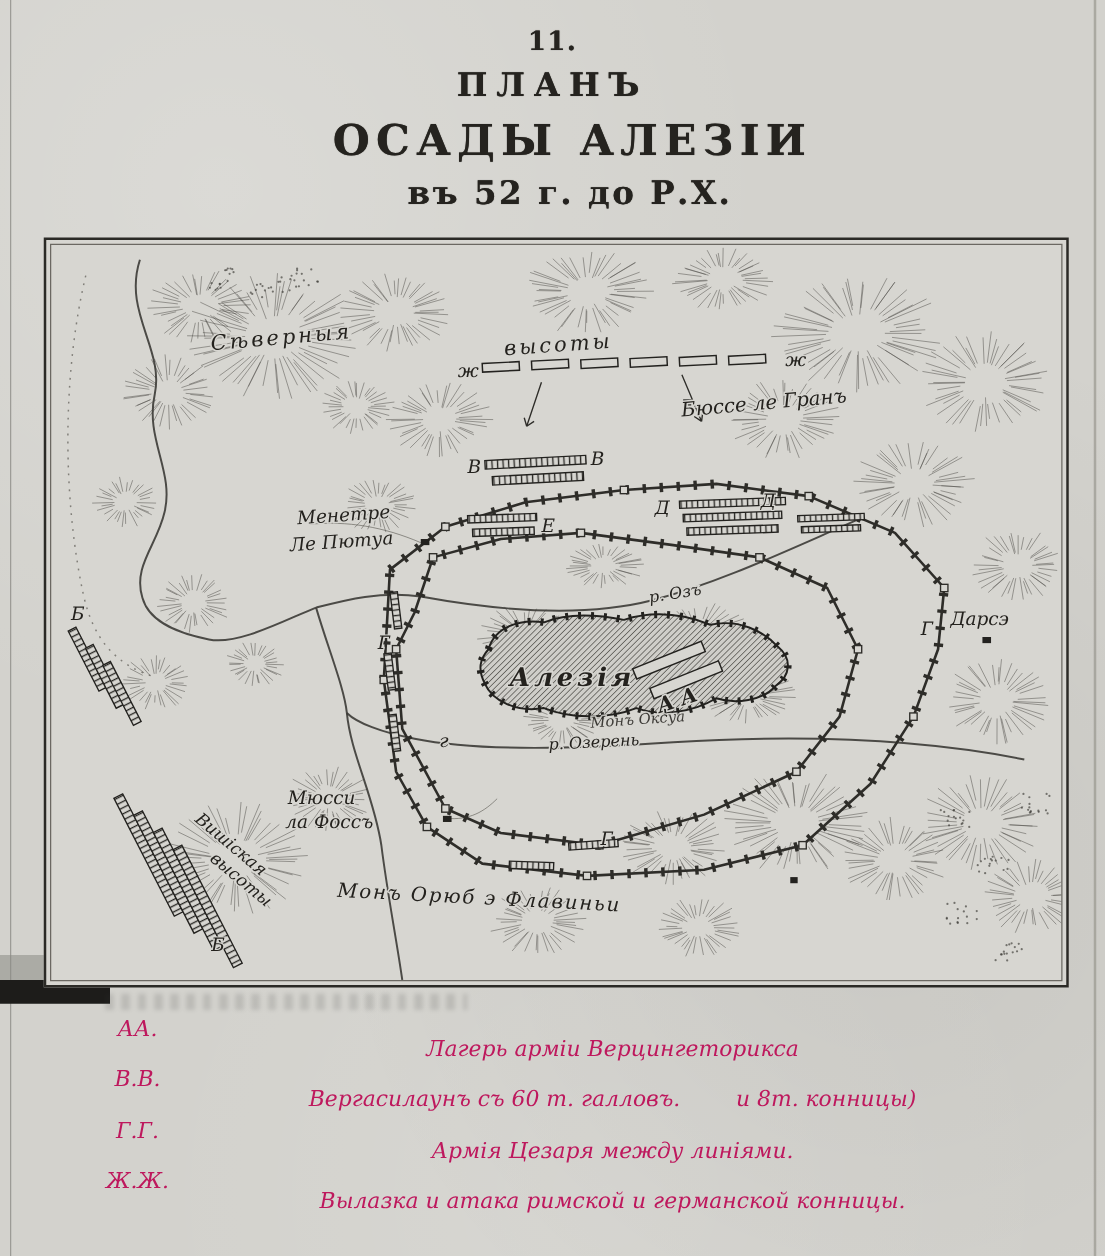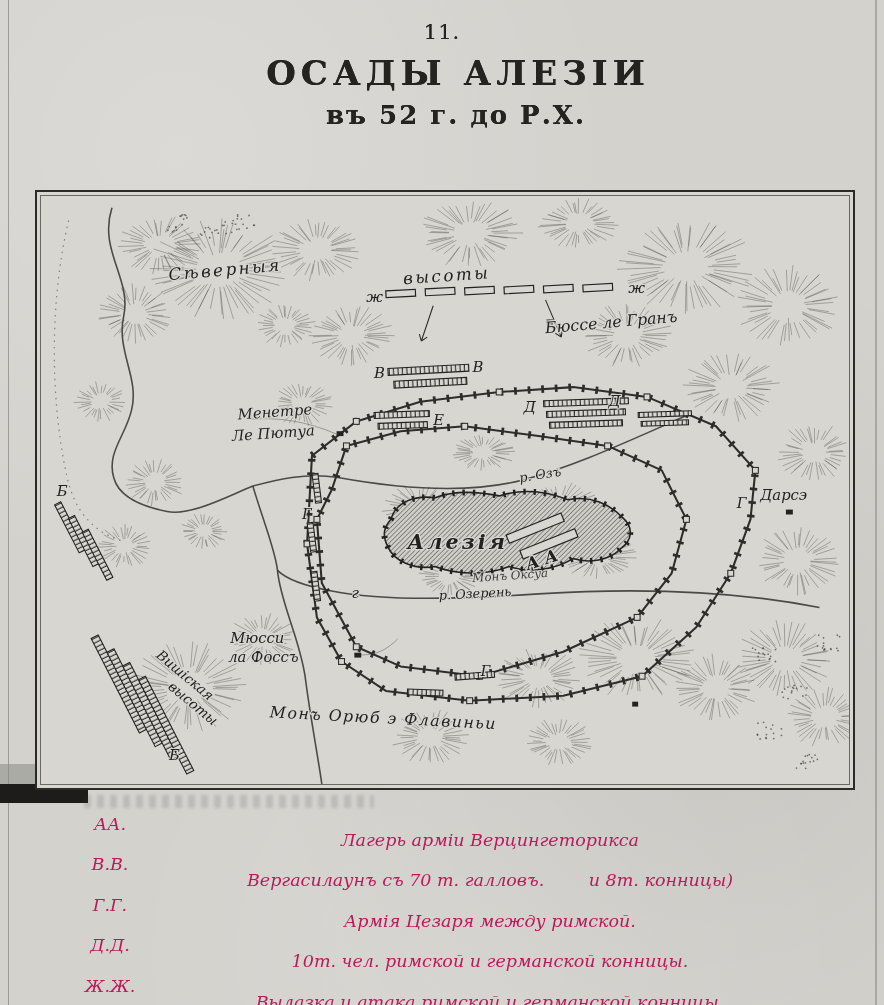--- a/index.html
+++ b/index.html
@@ -12,21 +12,21 @@
       radial-gradient(circle at 80% 70%, rgba(0,0,0,.05), transparent 45%),
       radial-gradient(circle at 55% 95%, rgba(255,255,255,.10), transparent 35%);}
   .scanline-left{position:absolute;left:8px;top:0;width:1px;height:1005px;background:#8e8d88;opacity:.8;}
   .scanline-right{position:absolute;left:875px;top:0;width:2px;height:1005px;background:#99978f;opacity:.7;}
   .artifact-strip-dark{position:absolute;left:0;top:784px;width:88px;height:19px;background:#1d1c1a;}
   .artifact-strip-gray{position:absolute;left:0;top:764px;width:84px;height:20px;background:#8b8a85;opacity:.55;}
   .ghost-band{position:absolute;left:84px;top:795px;width:290px;height:13px;opacity:.14;
     background:repeating-linear-gradient(90deg,#333 0 7px,transparent 7px 13px);filter:blur(1.5px);}
 
   .titleblock{position:absolute;left:0;top:0;width:884px;text-align:center;}
-  .t-num{margin-top:20px;font-size:21px;font-weight:normal;letter-spacing:1px;}
+  .t-num{margin-top:20px;font-size:21px;font-weight:bold;letter-spacing:1px;}
   .t-plan{margin-top:9px;font-size:26px;font-weight:bold;letter-spacing:7px;}
   .t-main{margin-top:9px;font-size:34px;font-weight:bold;letter-spacing:5px;margin-left:32px;}
   .t-date{margin-top:7px;font-size:26px;font-weight:bold;letter-spacing:2px;margin-left:28px;}
   .titleblock div{text-shadow:0 0 .6px #3a3833;}
 
   .map-frame{position:absolute;left:35px;top:190px;width:816px;height:596px;
     border:2px solid #2b2a26;background:#d7d6d1;}
   .map-inner{position:absolute;inset:3px;border:1px solid #6b6862;}
   svg{position:absolute;inset:0;width:100%;height:100%;}
 
@@ -61,20 +61,21 @@
 <div class="page">
 
   <div class="scanline-left"></div>
   <div class="scanline-right"></div>
   <div class="artifact-strip-gray"></div>
   <div class="artifact-strip-dark"></div>
   <div class="ghost-band"></div>
 
   <div class="titleblock">
     <div class="t-num">11.</div>
+    <div class="t-plan">ПЛАНЪ</div>
     <div class="t-main">ОСАДЫ АЛЕЗІИ</div>
     <div class="t-date">въ 52 г. до Р.Х.</div>
   </div>
 
   <div class="map-frame">
     <div class="map-inner">
       <svg viewBox="0 0 820 600" preserveAspectRatio="none">
         <defs>
           <pattern id="bh" width="4.5" height="8" patternUnits="userSpaceOnUse">
             <rect width="4.5" height="8" fill="#d7d6d1"></rect>
@@ -397,29 +398,25 @@
     </div>
   </div>
 
   <div class="legend">
     <div class="row">
       <span class="key">АА.</span>
       <span class="txt">Лагерь арміи Верцингеторикса</span>
     </div>
     <div class="row">
       <span class="key">В.В.</span>
-      <span class="txt">Вергасилаунъ съ 70 т. галловъ.        и 8т. конницы)</span>
+      <span class="txt">Вергасилаунъ съ 60 т. галловъ.        и 8т. конницы)</span>
     </div>
     <div class="row">
       <span class="key">Г.Г.</span>
-      <span class="txt">Армія Цезаря между римской.</span>
-    </div>
-    <div class="row">
-      <span class="key">Д.Д.</span>
-      <span class="txt">10т. чел. римской и германской конницы.</span>
+      <span class="txt">Армія Цезаря между линіями.</span>
     </div>
     <div class="row">
       <span class="key">Ж.Ж.</span>
       <span class="txt">Вылазка и атака римской и германской конницы.</span>
     </div>
   </div>
 
 </div>
 
 </body></html>

